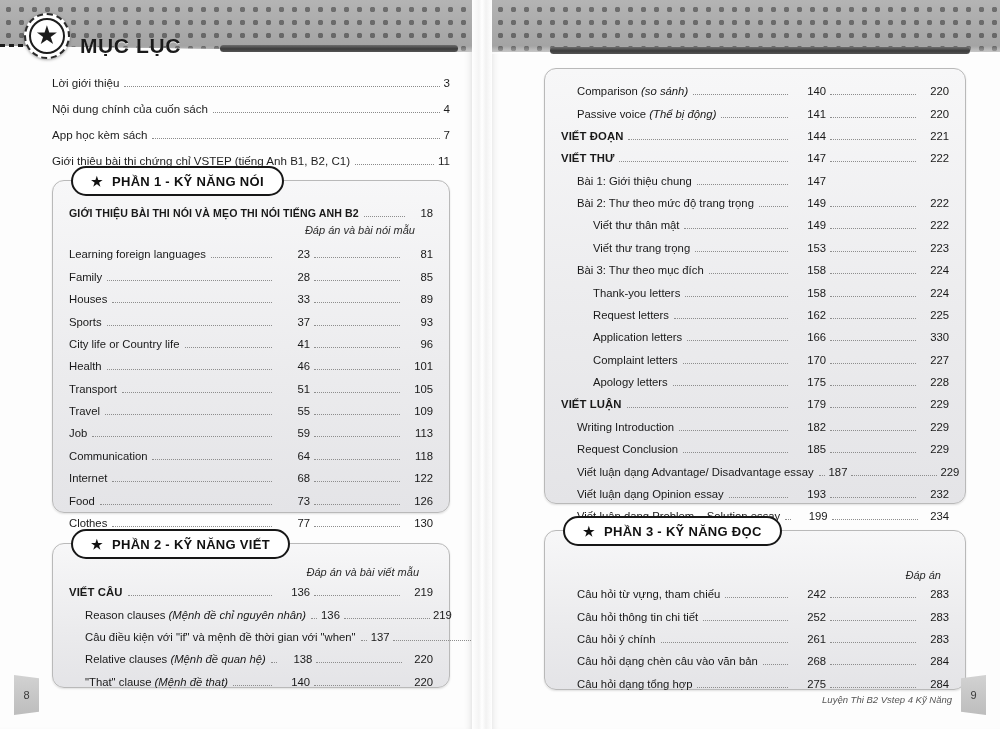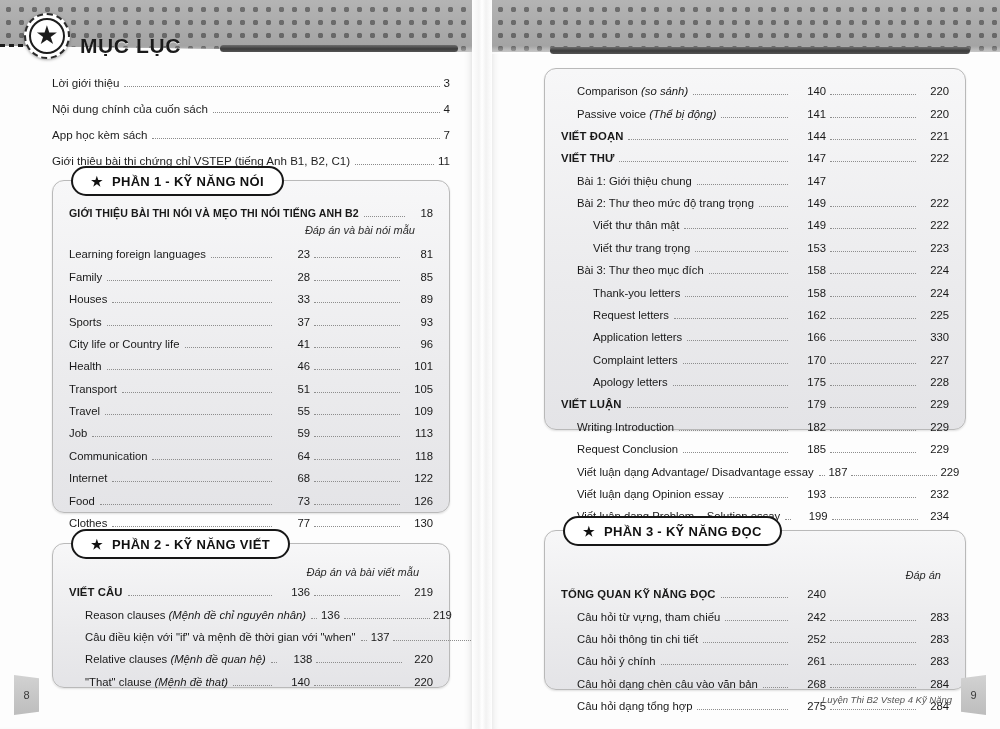--- a/index.html
+++ b/index.html
@@ -360,21 +360,21 @@
     <div class="folio folio-left">8</div>
   </div>
 
   <div class="gutter"></div>
 
   <div class="page page-right">
 
     <div class="band band-right"></div>
     <div class="bar bar-right"></div>
 
-    <div class="card" style="left:52px; right:34px; top:68px; height:362px;">
+    <div class="card" style="left:52px; right:34px; top:68px; height:436px;">
       <div class="card-inner" style="padding-top:12px;">
         <div id="p2crows">
             <div class="row ind1">
               <span class="lbl">Comparison <i>(so sánh)</i></span>
               <span class="lead"></span>
               <span class="pg1">140</span>
               <span class="lead2"></span>
               <span class="pg2">220</span>
             </div>
             <div class="row ind1">
@@ -522,27 +522,20 @@
     </div>
 
     <div class="card" style="left:52px; right:34px; top:530px; height:160px;">
       <div class="badge">
         <span class="starglyph">★</span>
         <span>PHẦN 3 - KỸ NĂNG ĐỌC</span>
       </div>
       <div class="card-inner" style="padding-top:20px;">
         <div class="answers-head" style="padding-right:8px;padding-bottom:3px;margin-top:16px;">Đáp án</div>
         <div id="p3rows">
-            <div class="row caps">
-              <span class="lbl">TỔNG QUAN KỸ NĂNG ĐỌC</span>
-              <span class="lead"></span>
-              <span class="pg1">240</span>
-              <span class="lead2 empty"></span>
-              <span class="pg2 empty"></span>
-            </div>
             <div class="row ind1">
               <span class="lbl">Câu hỏi từ vựng, tham chiếu</span>
               <span class="lead"></span>
               <span class="pg1">242</span>
               <span class="lead2"></span>
               <span class="pg2">283</span>
             </div>
             <div class="row ind1">
               <span class="lbl">Câu hỏi thông tin chi tiết</span>
               <span class="lead"></span>

